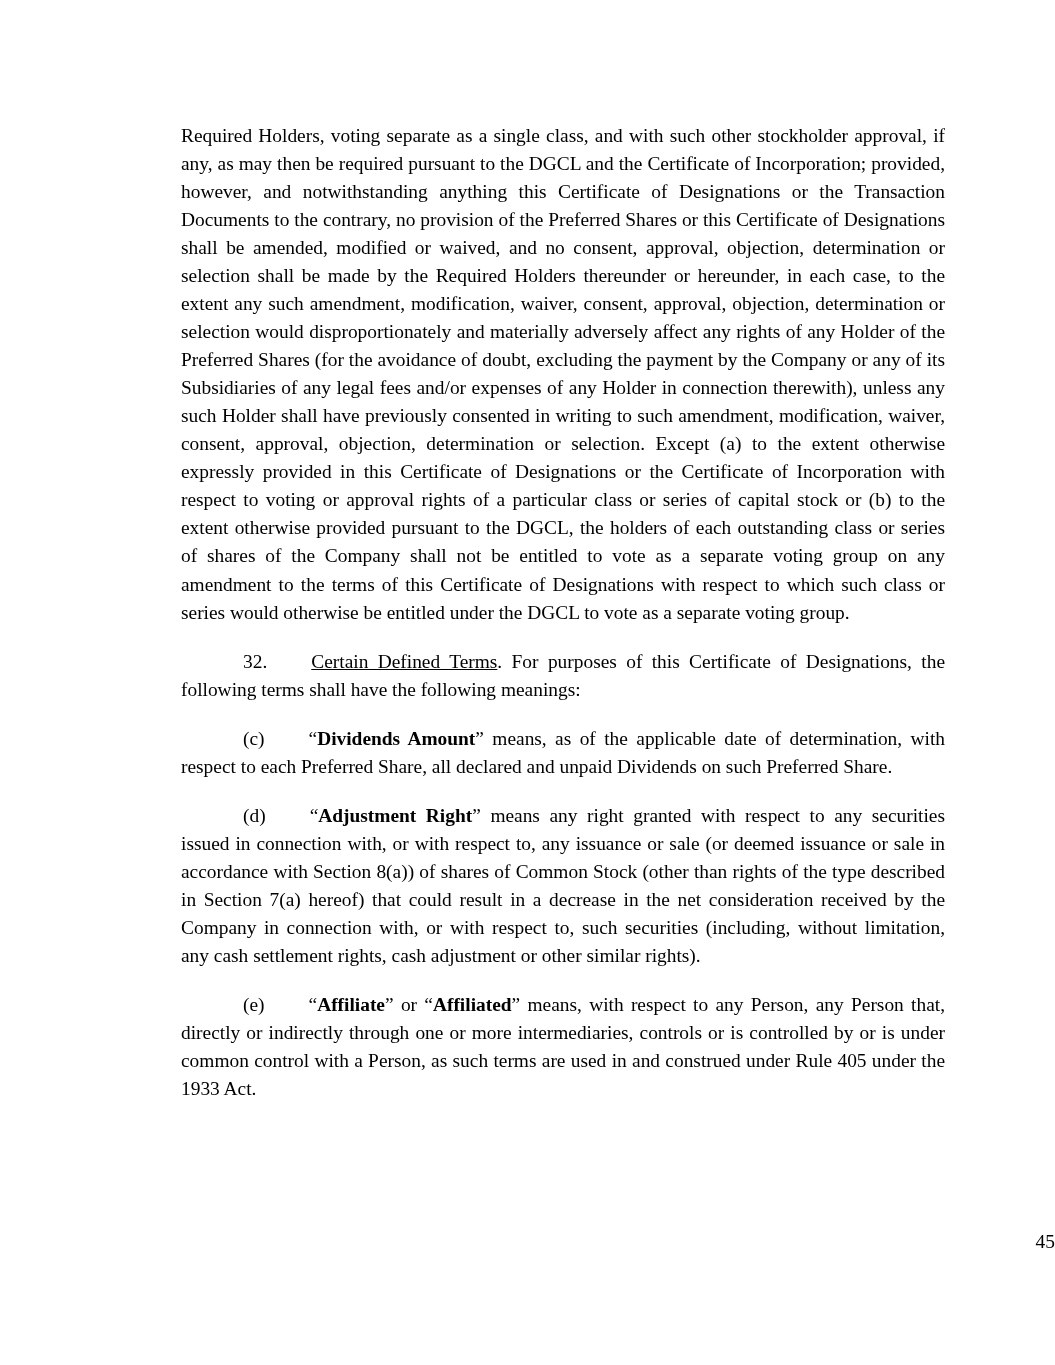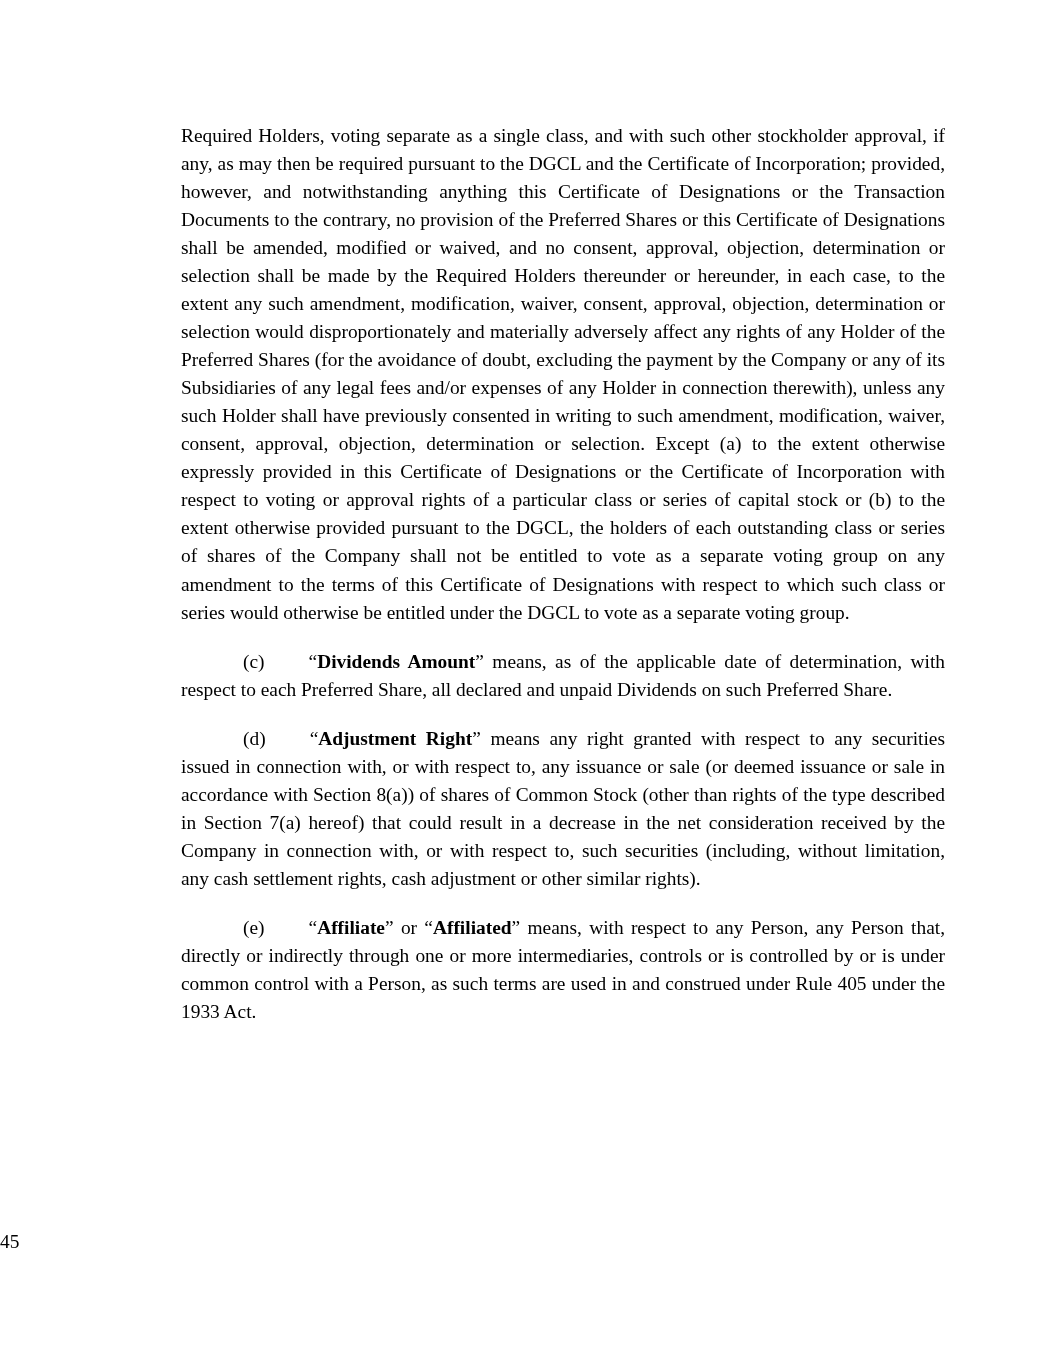--- a/index.html
+++ b/index.html
@@ -47,35 +47,38 @@
     text-decoration: underline;
   }
   .b {
     font-weight: bold;
   }
   .page-number {
     position: absolute;
     left: 0;
     right: 0;
     top: 1231px;
-    text-align: left;
+    text-align: right;
     font-size: 19.4px;
   }
 </style>
 </head>
 <body>
 
 <div class="page">
 
   <div class="body-text">
 
     <div class="para-block">
       <p class="first-para">Required Holders, voting separate as a single class, and with such other stockholder approval, if any, as may then be required pursuant to the DGCL and the Certificate of Incorporation; provided, however, and notwithstanding anything this Certificate of Designations or the Transaction Documents to the contrary, no provision of the Preferred Shares or this Certificate of Designations shall be amended, modified or waived, and no consent, approval, objection, determination or selection shall be made by the Required Holders thereunder or hereunder, in each case, to the extent any such amendment, modification, waiver, consent, approval, objection, determination or selection would disproportionately and materially adversely affect any rights of any Holder of the Preferred Shares (for the avoidance of doubt, excluding the payment by the Company or any of its Subsidiaries of any legal fees and/or expenses of any Holder in connection therewith), unless any such Holder shall have previously consented in writing to such amendment, modification, waiver, consent, approval, objection, determination or selection.  Except (a) to the extent otherwise expressly provided in this Certificate of Designations or the Certificate of Incorporation with respect to voting or approval rights of a particular class or series of capital stock or (b) to the extent otherwise provided pursuant to the DGCL, the holders of each outstanding class or series of shares of the Company shall not be entitled to vote as a separate voting group on any amendment to the terms of this Certificate of Designations with respect to which such class or series would otherwise be entitled under the DGCL to vote as a separate voting group.</p>
     </div>
 
+    <div class="para-block">
+      <p class="lead-indent"><span>32.</span><span class="label-gap"></span><span class="u">Certain Defined Terms</span><span>.   For purposes of this Certificate of Designations, the following terms shall have the following meanings:</span></p>
+    </div>
 
 
 
     <div class="para-block">
       <p class="lead-indent"><span>(c)</span><span class="label-gap"></span><span>“</span><span class="b">Dividends Amount</span><span>”</span><span> means, as of the applicable date of determination, with respect to each Preferred Share, all declared and unpaid Dividends on such Preferred Share.</span></p>
     </div>
 
     <div class="para-block">
       <p class="lead-indent"><span>(d)</span><span class="label-gap"></span><span>“</span><span class="b">Adjustment Right</span><span>”</span><span> means any right granted with respect to any securities issued in connection with, or with respect to, any issuance or sale (or deemed issuance or sale in accordance with Section 8(a)) of shares of Common Stock (other than rights of the type described in Section 7(a) hereof) that could result in a decrease in the net consideration received by the Company in connection with, or with respect to, such securities (including, without limitation, any cash settlement rights, cash adjustment or other similar rights).</span></p>
     </div>

